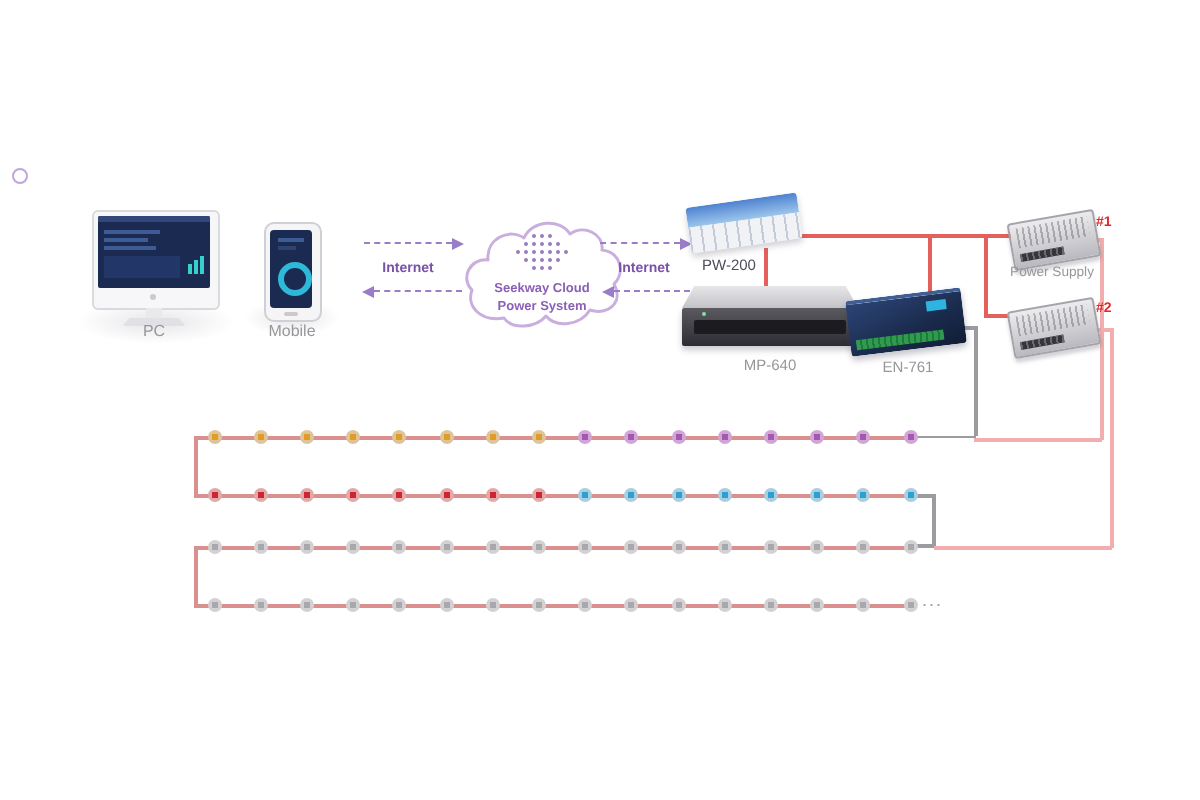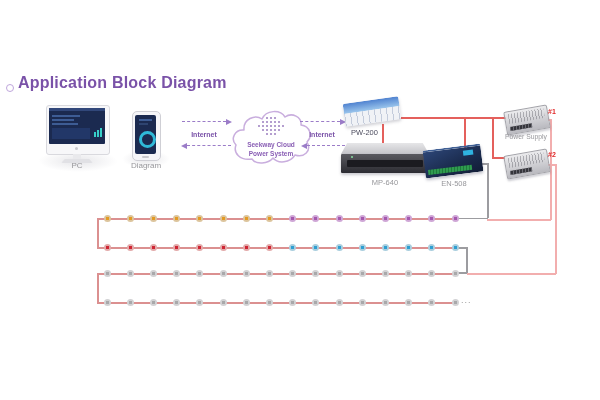--- a/index.html
+++ b/index.html
@@ -80,21 +80,20 @@
   .node{position:absolute;width:7px;height:7px;border-radius:50%;display:flex;align-items:center;justify-content:center;}
   .node span{display:block;width:3px;height:3px;}
   .ellipsis{font-size:9px;color:#9a9a9a;letter-spacing:1px;}
 </style>
 </head>
 <body>
 
 <div class="canvas">
 
   <div class="abs title-bullet"></div>
-  <div class="abs title">Application Block Diagram</div>
 
   <div class="abs blob" style="left:38px;top:150px;width:80px;height:22px;"></div>
   <div class="abs blob" style="left:122px;top:150px;width:48px;height:18px;"></div>
 
   <div class="abs pc-frame">
     <div class="abs pc-screen">
       <div class="abs pc-menubar"></div>
       <div class="abs pc-line" style="left:3px;top:7px;width:28px;"></div>
       <div class="abs pc-line" style="left:3px;top:11px;width:22px;"></div>
       <div class="abs pc-line" style="left:3px;top:15px;width:26px;"></div>
@@ -110,21 +109,21 @@
   <div class="abs dev-label" style="left:46px;top:161px;width:62px;">PC</div>
 
   <div class="abs mob-frame">
     <div class="abs mob-screen">
       <div class="abs mob-line"></div>
       <div class="abs mob-line2"></div>
       <div class="abs mob-donut"></div>
     </div>
     <div class="abs mob-home"></div>
   </div>
-  <div class="abs dev-label" style="left:125px;top:161px;width:42px;">Diagram</div>
+  <div class="abs dev-label" style="left:125px;top:161px;width:42px;">Mobile</div>
 
   <div class="abs dash" style="left:182px;top:121px;width:44px;"></div>
   <div class="abs head-r" style="left:226px;top:119px;"></div>
   <div class="abs inet" style="left:184px;top:131px;width:40px;">Internet</div>
   <div class="abs head-l" style="left:181px;top:143px;"></div>
   <div class="abs dash" style="left:187px;top:145px;width:44px;"></div>
 
   <svg class="abs" style="left:228px;top:106px;" width="86" height="64" viewBox="0 0 86 64">
     <path d="M24 53 C12 55 5 47 8 39 C2 33 7 23 16 24 C15 13 27 8 34 13 C38 4 52 3 57 11 C64 6 74 11 73 19 C82 20 85 30 79 36 C84 45 76 52 67 49 C62 57 50 58 45 52 C40 58 28 59 24 53 Z" fill="#ffffff" stroke="#c9aede" stroke-width="1.5" stroke-linejoin="round"></path>
     <g fill="#7a52a8" opacity="0.75">
@@ -202,21 +201,21 @@
   <div class="abs mp-front">
     <div class="abs mp-slot"></div>
     <div class="abs mp-led"></div>
   </div>
   <div class="abs hw-label" style="left:360px;top:178px;width:50px;">MP-640</div>
 
   <div class="abs en">
     <div class="abs en-chip"></div>
     <div class="abs en-strip"></div>
   </div>
-  <div class="abs hw-label" style="left:436px;top:179px;width:36px;">EN-508</div>
+  <div class="abs hw-label" style="left:436px;top:179px;width:36px;">EN-761</div>
 
   <div class="abs ps" style="left:505px;top:108px;">
     <div class="abs ps-fins"></div>
     <div class="abs ps-term"></div>
   </div>
   <div class="abs tag" style="left:548px;top:108px;">#1</div>
   <div class="abs ps-label" style="left:501px;top:133px;width:50px;">Power Supply</div>
   <div class="abs ps" style="left:505px;top:152px;">
     <div class="abs ps-fins"></div>
     <div class="abs ps-term"></div>

